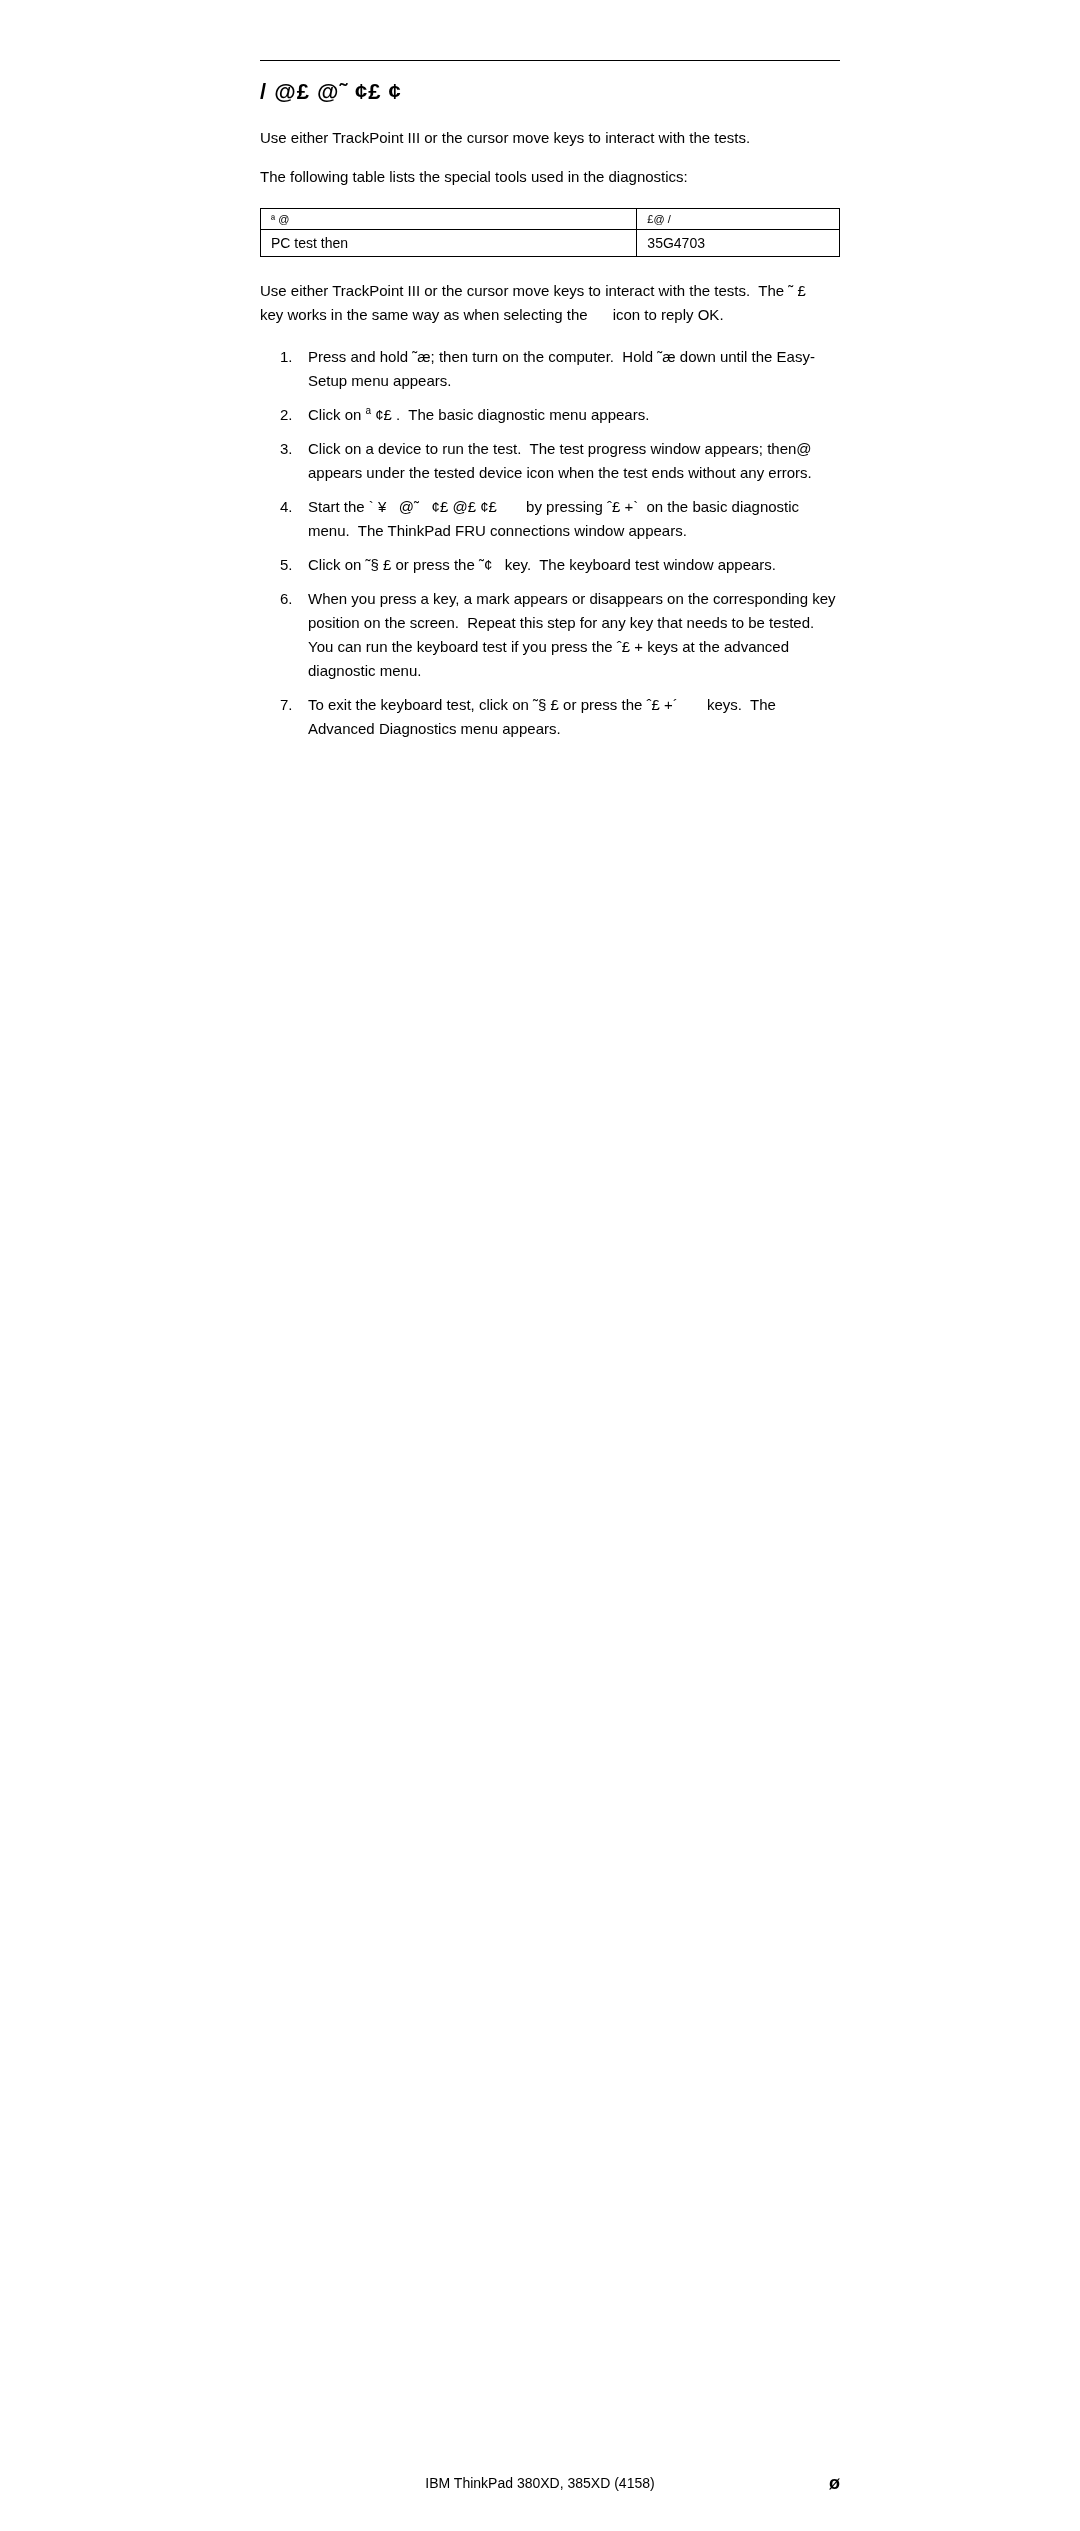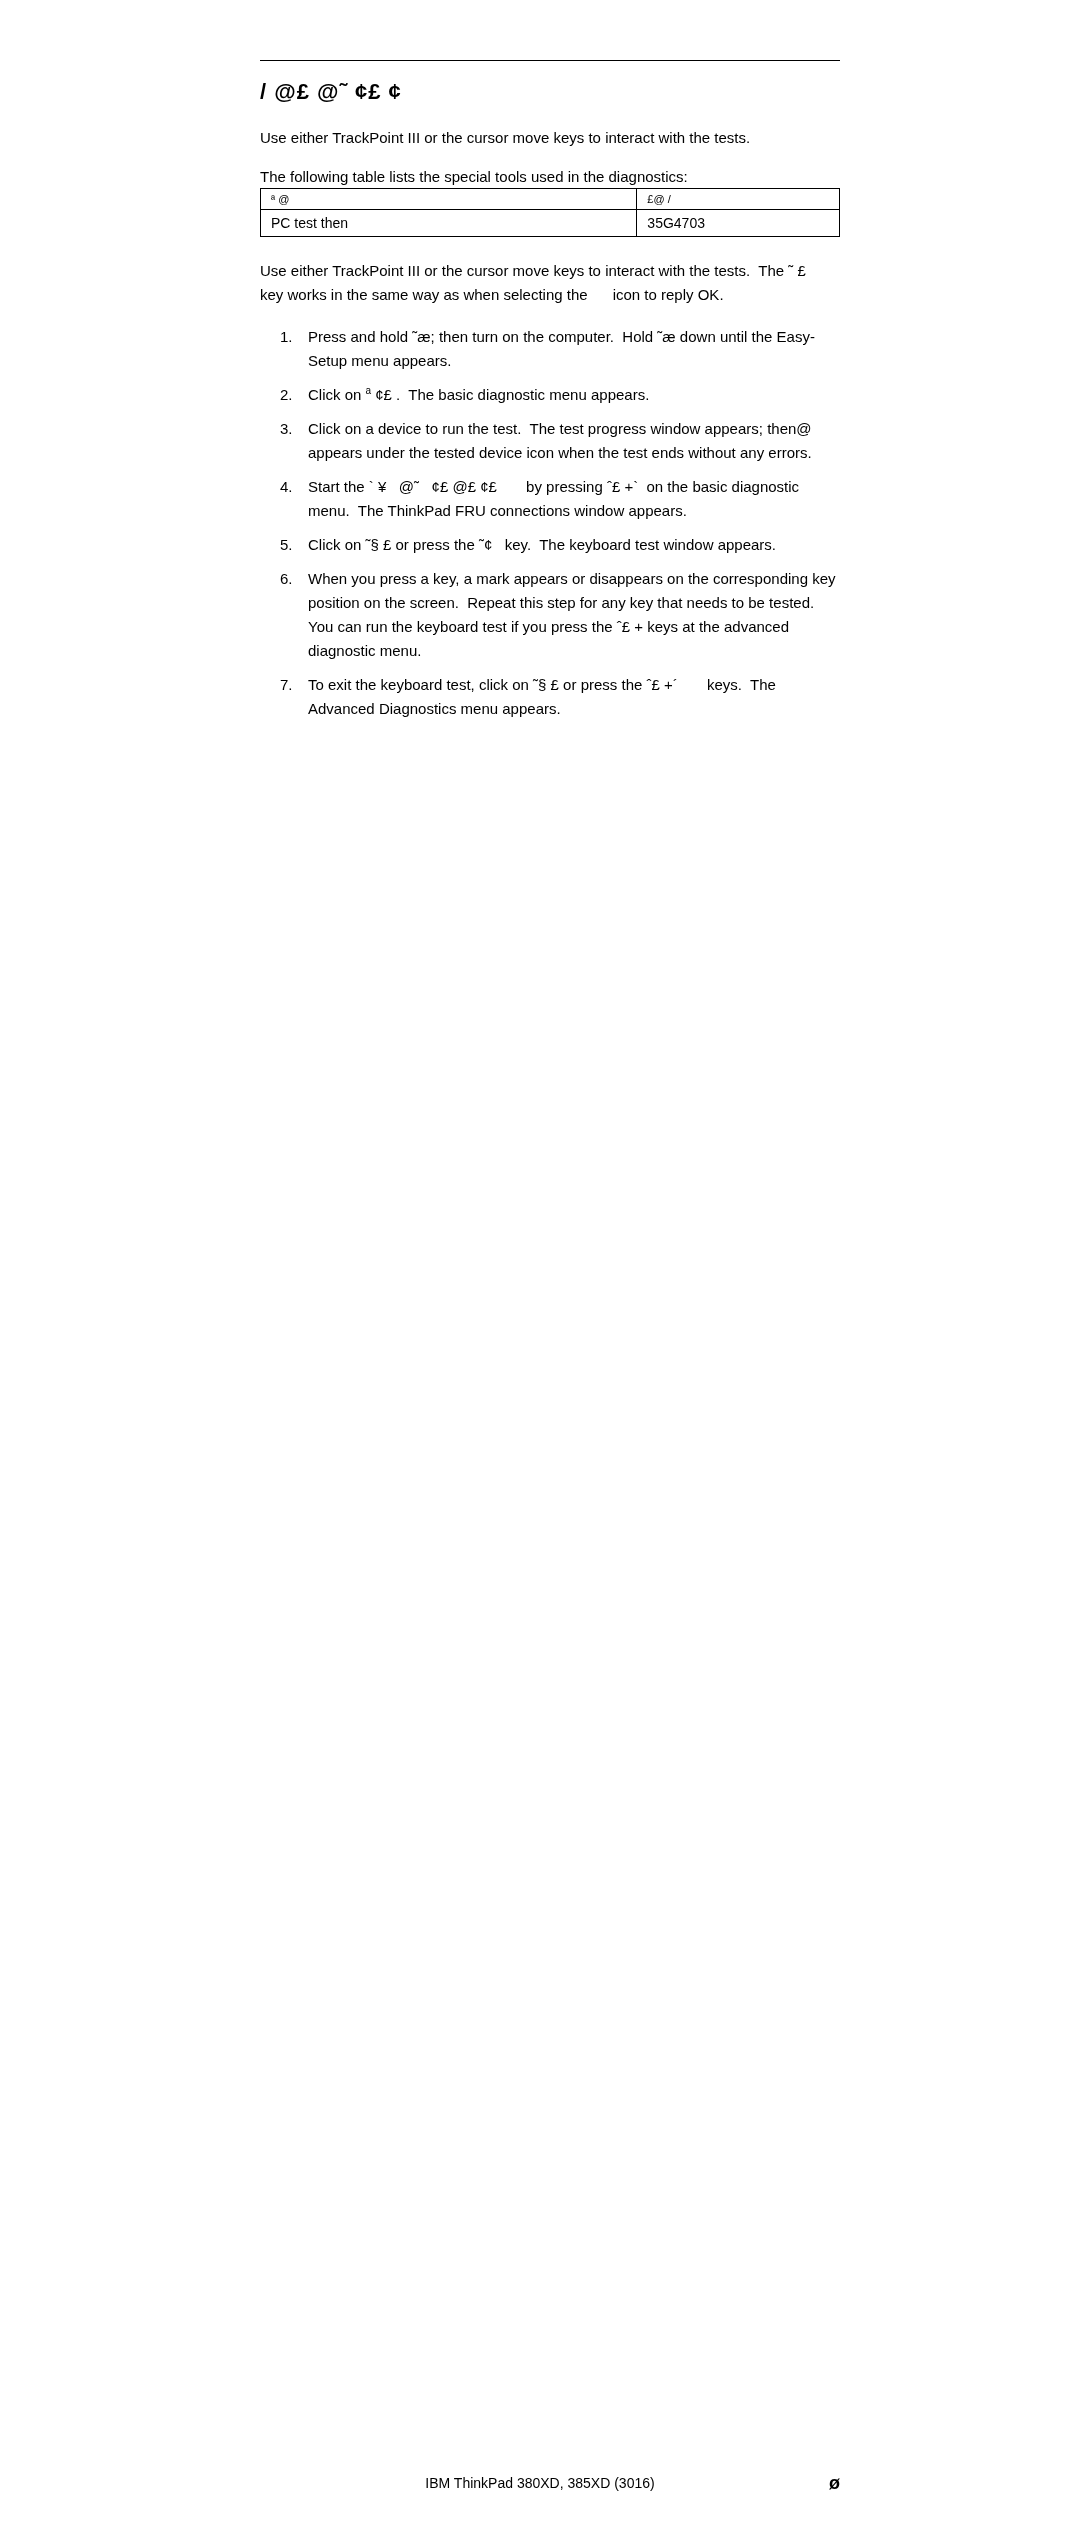--- a/index.html
+++ b/index.html
@@ -42,20 +42,21 @@
 
     .intro-text {
       font-size: 15px;
       line-height: 1.5;
       margin-bottom: 16px;
     }
 
     .intro-text-2 {
       font-size: 15px;
       line-height: 1.5;
+      margin-bottom: 20px;
     }
 
     .tools-table {
       border-collapse: collapse;
       width: 100%;
       margin-bottom: 22px;
       font-size: 14px;
     }
 
     .tools-table td {
@@ -200,17 +201,17 @@
       <span class="step-number">6.</span>
       <span class="step-content">When you press a key, a mark appears or disappears on the corresponding key position on the screen.&nbsp; Repeat this step for any key that needs to be tested.&nbsp; You can run the keyboard test if you press the ˆ£  + keys at the advanced diagnostic menu.</span>
     </li>
     <li>
       <span class="step-number">7.</span>
       <span class="step-content">To exit the keyboard test, click on ˜§ £ or press the ˆ£  +´&nbsp;&nbsp;&nbsp;&nbsp;&nbsp;&nbsp; keys.&nbsp; The Advanced Diagnostics menu appears.</span>
     </li>
   </ol>
 
   <div class="footer-area">
-    <span class="footer-text">IBM ThinkPad 380XD, 385XD (3016)</span>
+    <span class="footer-text">IBM ThinkPad 380XD, 385XD (4158)</span>
     <span class="footer-right">ø</span>
   </div>
 
 </div>
 
 </body></html>

